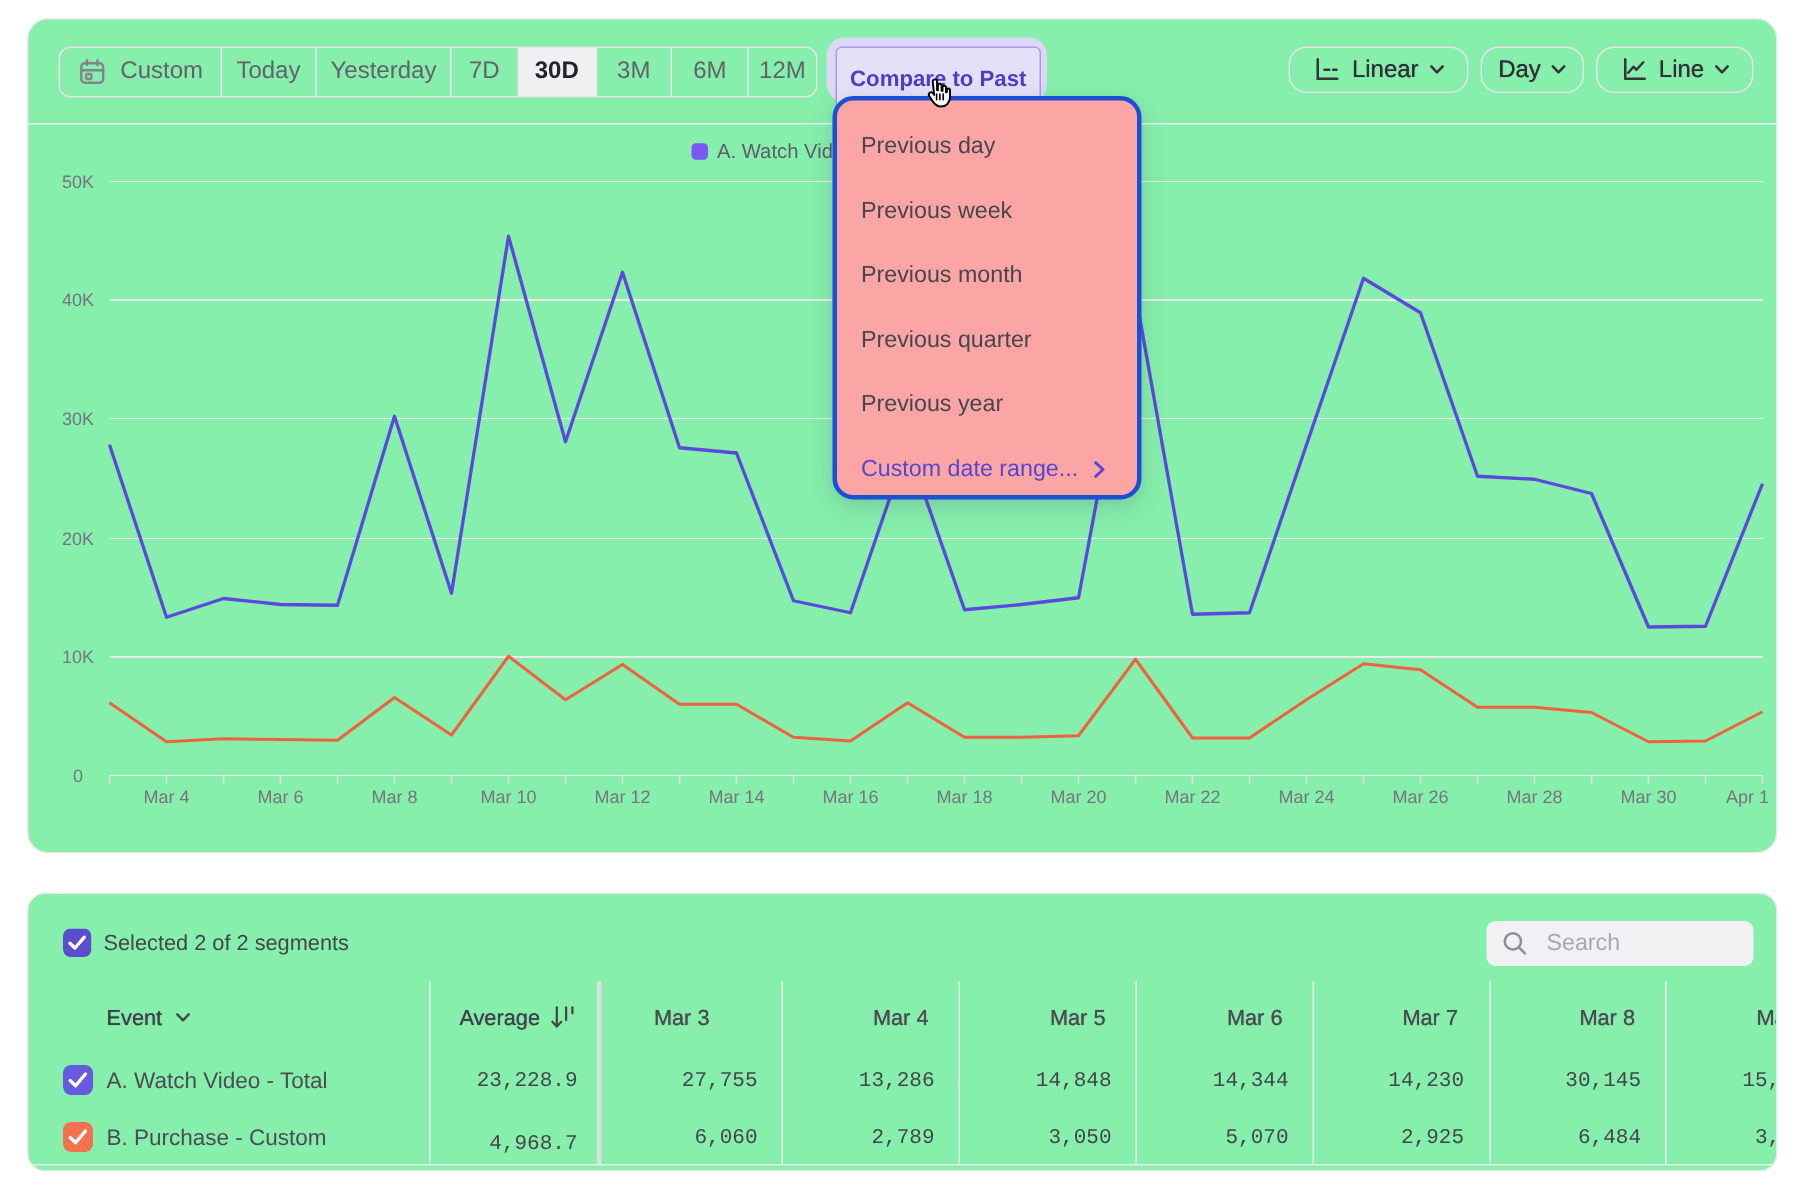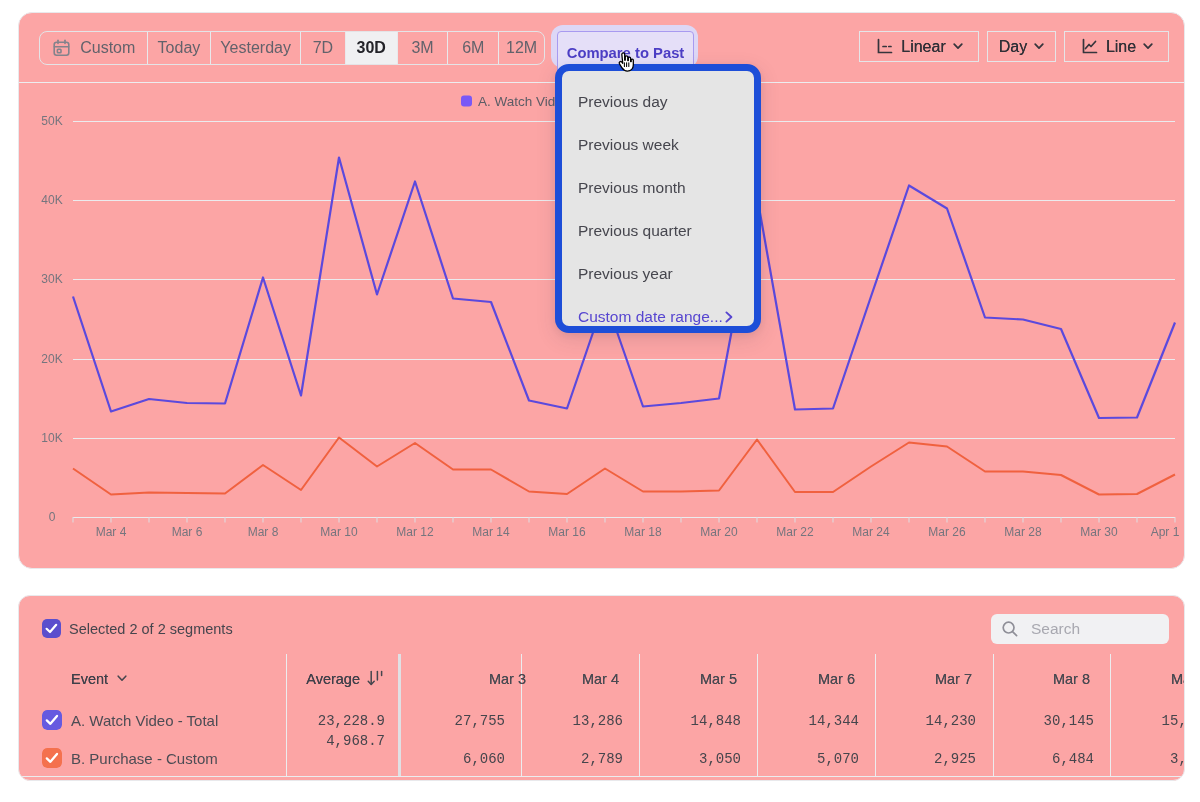--- a/index.html
+++ b/index.html
@@ -1,33 +1,33 @@
 <!DOCTYPE html>
 <html><head>
 <meta charset="utf-8">
 <style>
   * { margin:0; padding:0; box-sizing:border-box; }
   html,body { width:1200px; height:802px; background:#fff; }
   body { font-family:"Liberation Sans", sans-serif; position:relative; overflow:hidden; }
-  .card { position:absolute; left:18px; width:1167px; background:#fca5a5; border:1px solid #e9e9ec; }
+  .card { position:absolute; left:18px; width:1167px; background:#86efac; border:1px solid #e9e9ec; }
   #card1 { top:12px; height:557px; border-radius:14px; }
   #card2 { top:595px; height:186px; border-radius:12px; overflow:hidden; }
   .abs { position:absolute; }
   
   #seg { position:absolute; left:20px; top:18px; width:506px; height:34px; border:1px solid #e4e4e7; border-radius:8px; display:flex; align-items:stretch; overflow:hidden; }
   #seg .cell { display:flex; align-items:center; justify-content:center; font-size:16px; color:#62626b; border-right:1px solid #e9e9ec; }
   #seg .cell:last-child { border-right:none; }
   #seg .sel { background:#f0f0f2; color:#232329; font-weight:bold; }
   
   #cmpHalo { position:absolute; left:532px; top:12px; width:147px; height:43px; background:#ddd7f6; border-radius:12px; }
   #cmpBtn { position:absolute; left:538px; top:18px; width:137px; height:44px; background:#e5dff8; border:1px solid #a89af0; border-radius:4px; display:flex; align-items:center; justify-content:center; color:#4c3ec5; font-size:14.8px; font-weight:bold; }
   
-  .rbtn { position:absolute; top:18px; height:31px; border:1px solid #e5e5e8; border-radius:0; display:flex; align-items:center; justify-content:center; gap:7px; font-size:16px; color:#303037; text-shadow:0 0 0.5px #303037; }
-  
-  #menu { position:absolute; left:555px; top:64px; width:206px; height:269px; background:#e5e5e5; border:7px solid #1d4ed8; border-radius:14px; box-shadow:0 6px 20px rgba(50,50,70,.13), 0 2px 6px rgba(50,50,70,.07); z-index:10; padding-top:9px; }
+  .rbtn { position:absolute; top:18px; height:31px; border:1px solid #e5e5e8; border-radius:12px; display:flex; align-items:center; justify-content:center; gap:7px; font-size:16px; color:#303037; text-shadow:0 0 0.5px #303037; }
+  
+  #menu { position:absolute; left:555px; top:64px; width:206px; height:269px; background:#fca5a5; border:3px solid #1d4ed8; border-radius:14px; box-shadow:0 6px 20px rgba(50,50,70,.13), 0 2px 6px rgba(50,50,70,.07); z-index:10; padding-top:9px; }
   #menu .mi { height:43px; line-height:43px; padding-left:16px; font-size:15.5px; color:#46464e; position:relative; }
   #menu .mi.pu { color:#5746d0; }
   
   .vline { position:absolute; top:58px; height:122px; width:1px; background:#ececef; }
   .hdr { position:absolute; top:70px; height:25px; display:flex; align-items:center; font-size:14.5px; color:#40404a; font-weight:normal; text-shadow:0 0 0.55px #40404a; }
   .num { position:absolute; font-family:"Liberation Mono", monospace; font-size:14px; color:#45454c; text-align:right; }
   .rlab { position:absolute; font-size:15px; color:#4c4c54; }
   .chk { position:absolute; border-radius:5px; }
 </style>
 </head>
@@ -180,21 +180,21 @@
       </svg>
   </div>
   <div class="hdr" style="right:800px; gap:7px;">Average
     <svg width="17" height="17" viewBox="0 0 17 17" fill="none" stroke="#46464e" stroke-width="1.5" stroke-linecap="round" stroke-linejoin="round">
       <line x1="4.2" y1="1.5" x2="4.2" y2="14"></line>
       <polyline points="1.2,11.2 4.2,14.4 7.2,11.2"></polyline>
       <line x1="10.4" y1="1.5" x2="10.4" y2="10"></line>
       <line x1="14.6" y1="1.5" x2="14.6" y2="5.5"></line>
     </svg>
   </div>
-  <div class="hdr dt" style="right:658px; color:#4a4a52; text-shadow:0 0 0.55px #4a4a52;">Mar 3</div>
+  <div class="hdr dt" style="right:711px; color:#4a4a52; text-shadow:0 0 0.55px #4a4a52;">Mar 3</div>
   <div class="hdr" style="right:565px; color:#4a4a52; text-shadow:0 0 0.55px #4a4a52;">Mar 4</div>
   <div class="hdr" style="right:447px; color:#4a4a52; text-shadow:0 0 0.55px #4a4a52;">Mar 5</div>
   <div class="hdr" style="right:329px; color:#4a4a52; text-shadow:0 0 0.55px #4a4a52;">Mar 6</div>
   <div class="hdr" style="right:212px; color:#4a4a52; text-shadow:0 0 0.55px #4a4a52;">Mar 7</div>
   <div class="hdr" style="right:94px; color:#4a4a52; text-shadow:0 0 0.55px #4a4a52;">Mar 8</div>
   <div class="hdr" style="right:-24px; color:#4a4a52; text-shadow:0 0 0.55px #4a4a52;">Mar 9</div>
 
   <svg class="chk" style="left:23px; top:114px;" width="20" height="20" viewBox="0 0 20 20">
     <rect x="0" y="0" width="20" height="20" rx="5" fill="#665ae0"></rect>
     <polyline points="4.8,10.4 8.4,13.8 15,6" fill="none" stroke="#fff" stroke-width="2.3" stroke-linecap="round" stroke-linejoin="round"></polyline>
@@ -207,21 +207,21 @@
   <div class="num" style="right:325px; top:117px;">14,344</div>
   <div class="num" style="right:208px; top:117px;">14,230</div>
   <div class="num" style="right:90px; top:117px;">30,145</div>
   <div class="num" style="right:-28px; top:117px;">15,203</div>
 
   <svg class="chk" style="left:23px; top:152px;" width="20" height="20" viewBox="0 0 20 20">
     <rect x="0" y="0" width="20" height="20" rx="5" fill="#f4714e"></rect>
     <polyline points="4.8,10.4 8.4,13.8 15,6" fill="none" stroke="#fff" stroke-width="2.3" stroke-linecap="round" stroke-linejoin="round"></polyline>
   </svg>
   <div class="rlab" style="left:52px; top:154px;">B. Purchase - Custom</div>
-  <div class="num" style="right:799px; top:137px;">4,968.7</div>
+  <div class="num" style="right:799px; top:159px;">4,968.7</div>
   <div class="num" style="right:679px; top:155px;">6,060</div>
   <div class="num" style="right:561px; top:155px;">2,789</div>
   <div class="num" style="right:443px; top:155px;">3,050</div>
   <div class="num" style="right:325px; top:155px;">5,070</div>
   <div class="num" style="right:208px; top:155px;">2,925</div>
   <div class="num" style="right:90px; top:155px;">6,484</div>
   <div class="num" style="right:-28px; top:155px;">3,188</div>
   <div class="abs" style="left:0; top:180px; width:1165px; height:1px; background:#ececef;"></div>
 </div>
 <div id="menu">

